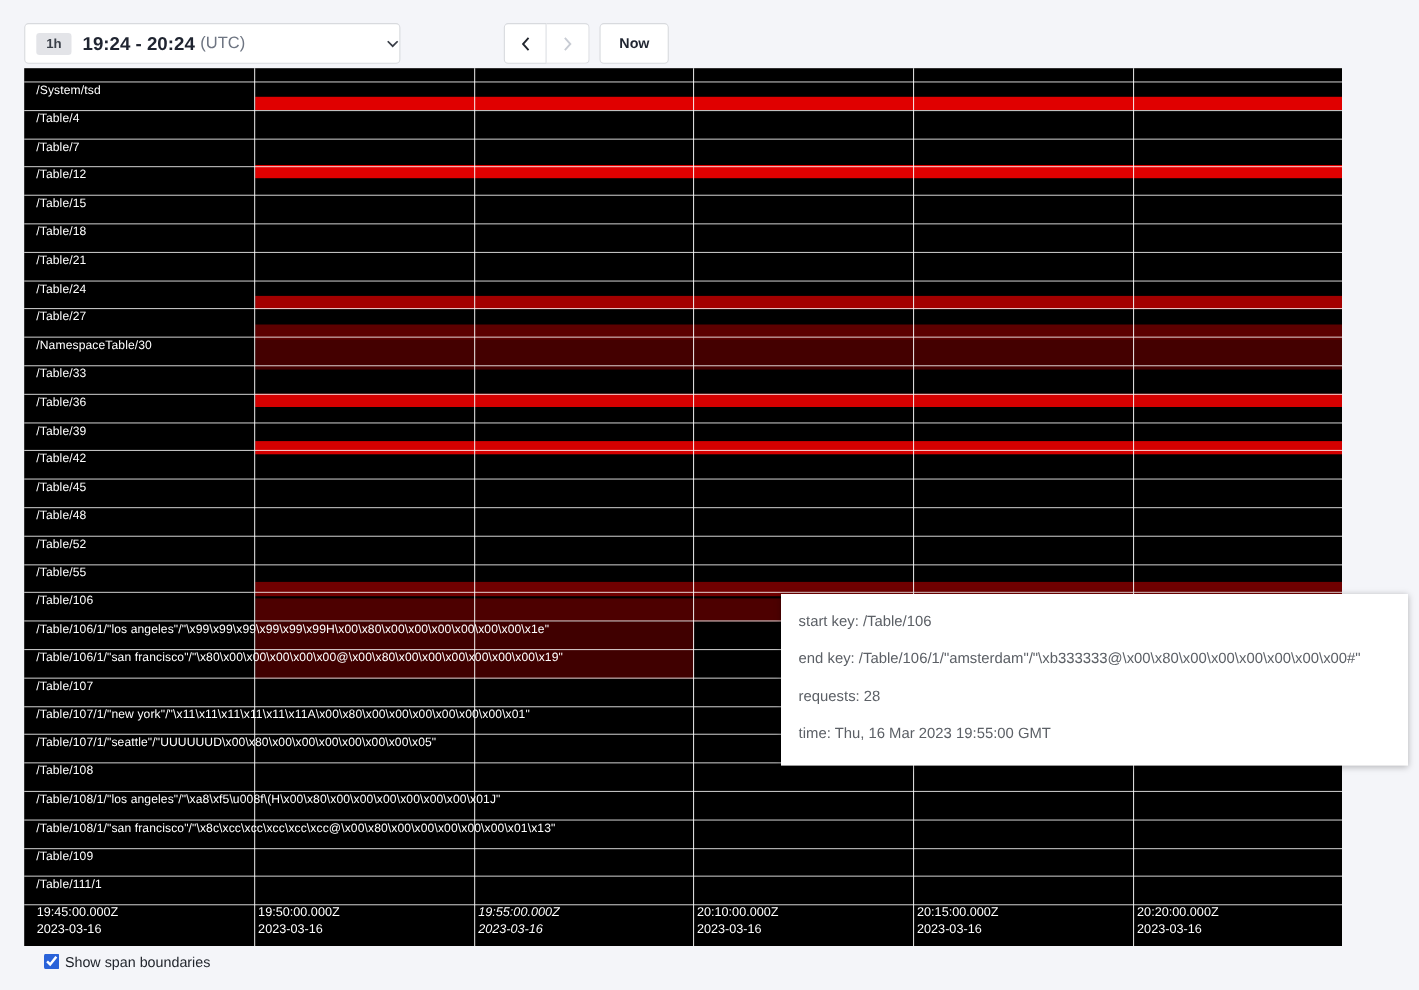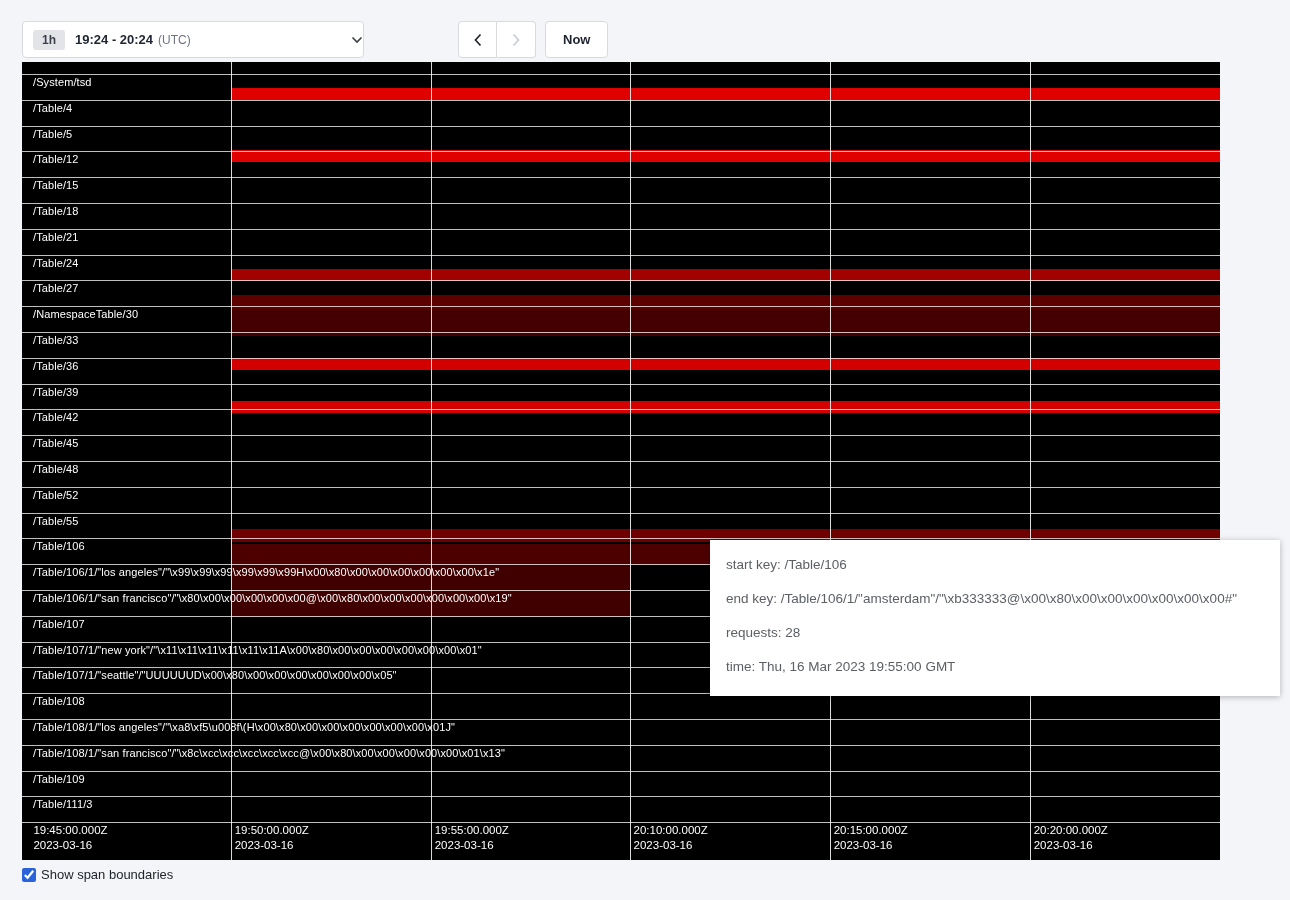--- a/index.html
+++ b/index.html
@@ -16,22 +16,22 @@
   .time-select {
     position:absolute; left:22px; top:21px; width:342px; height:37px;
     background:#fff; border:1px solid #d8dade; border-radius:4px;
     display:flex; align-items:center; gap:10px; padding:0 0 0 10px;
     cursor:pointer;
   }
   .badge {
     background:#e3e4e8; color:#3a3f48; font-size:12px; font-weight:700;
     padding:3px 9px; border-radius:3px;
   }
-  .range { font-size:13px; font-weight:700; color:#1f2430; }
-  .tz { font-size:12px; color:#6e7582; margin-left:-5px; }
+  .range { font-size:17px; font-weight:700; color:#1f2430; }
+  .tz { font-size:15px; color:#6e7582; margin-left:-5px; }
   .chev { margin-left:auto; display:flex; align-items:center; }
 
   .nav-group { position:absolute; left:458px; top:21px; display:flex; }
   .nav-btn {
     width:39px; height:37px; background:#fff; border:1px solid #d8dade;
     display:flex; align-items:center; justify-content:center; cursor:pointer;
   }
   .nav-btn.prev { border-radius:4px 0 0 4px; }
   .nav-btn.next { border-radius:0 4px 4px 0; border-left:none; cursor:default; }
 
@@ -65,21 +65,21 @@
     background:#fff; box-shadow:0 1px 6px rgba(0,0,0,.28);
     padding:8px 16px 12px; z-index:20;
   }
   .tooltip div {
     font-size:13.5px; color:#5c6066; line-height:34px;
     white-space:nowrap; overflow:hidden;
   }
 
   
   .footer {
-    position:absolute; left:22px; top:867px; display:flex; align-items:flex-end;
+    position:absolute; left:40px; top:867px; display:flex; align-items:flex-start;
     font-size:13px; color:#21252c; cursor:pointer;
   }
   .footer input { width:14px; height:14px; accent-color:#2962d9; margin-right:5px; cursor:pointer; }
 </style>
 </head>
 <body>
 
 <div class="page">
 
   <div class="time-select">
@@ -149,21 +149,21 @@
       <div class="rowline" style="top: 579.6px;"></div>
       <div class="rowline" style="top: 605.4px;"></div>
       <div class="rowline" style="top: 631.2px;"></div>
       <div class="rowline" style="top: 657px;"></div>
       <div class="rowline" style="top: 682.8px;"></div>
       <div class="rowline" style="top: 708.6px;"></div>
       <div class="rowline" style="top: 734.4px;"></div>
       <div class="rowline" style="top: 760.2px;"></div>
       <div class="row-label" style="top: 14px;">/System/tsd</div>
       <div class="row-label" style="top: 39.8px;">/Table/4</div>
-      <div class="row-label" style="top: 65.6px;">/Table/5</div>
+      <div class="row-label" style="top: 65.6px;">/Table/7</div>
       <div class="row-label" style="top: 91.4px;">/Table/12</div>
       <div class="row-label" style="top: 117.2px;">/Table/15</div>
       <div class="row-label" style="top: 143px; text-align: right;">/Table/18</div>
       <div class="row-label" style="top: 168.8px;">/Table/21</div>
       <div class="row-label" style="top: 194.6px;">/Table/24</div>
       <div class="row-label" style="top: 220.4px;">/Table/27</div>
       <div class="row-label" style="top: 246.2px;">/NamespaceTable/30</div>
       <div class="row-label" style="top: 272px;">/Table/33</div>
       <div class="row-label" style="top: 297.8px; text-align: center;">/Table/36</div>
       <div class="row-label" style="top: 323.6px;">/Table/39</div>
@@ -175,30 +175,30 @@
       <div class="row-label" style="top: 478.4px;">/Table/106</div>
       <div class="row-label" style="top: 504.2px;">/Table/106/1/"los angeles"/"\x99\x99\x99\x99\x99\x99H\x00\x80\x00\x00\x00\x00\x00\x00\x1e"</div>
       <div class="row-label" style="top: 530px;">/Table/106/1/"san francisco"/"\x80\x00\x00\x00\x00\x00@\x00\x80\x00\x00\x00\x00\x00\x00\x19"</div>
       <div class="row-label" style="top: 555.8px;">/Table/107</div>
       <div class="row-label" style="top: 581.6px;">/Table/107/1/"new york"/"\x11\x11\x11\x11\x11\x11A\x00\x80\x00\x00\x00\x00\x00\x00\x01"</div>
       <div class="row-label" style="top: 607.4px;">/Table/107/1/"seattle"/"UUUUUUD\x00\x80\x00\x00\x00\x00\x00\x00\x05"</div>
       <div class="row-label" style="top: 633.2px;">/Table/108</div>
       <div class="row-label" style="top: 659px;">/Table/108/1/"los angeles"/"\xa8\xf5\u008f\(H\x00\x80\x00\x00\x00\x00\x00\x00\x01J"</div>
       <div class="row-label" style="top: 684.8px;">/Table/108/1/"san francisco"/"\x8c\xcc\xcc\xcc\xcc\xcc@\x00\x80\x00\x00\x00\x00\x00\x01\x13"</div>
       <div class="row-label" style="top: 710.6px;">/Table/109</div>
-      <div class="row-label" style="top: 736.4px;">/Table/111/3</div>
+      <div class="row-label" style="top: 736.4px;">/Table/111/1</div>
       <div class="axis-label" style="left: calc(0.7% + 3px);">
         <div>19:45:00.000Z</div>
         <div>2023-03-16</div>
       </div>
       <div class="axis-label" style="left: calc(17.5% + 3px);">
         <div>19:50:00.000Z</div>
         <div>2023-03-16</div>
       </div>
-      <div class="axis-label" style="left: calc(34.2% + 3px);">
+      <div class="axis-label" style="left: calc(34.2% + 3px); font-style: italic;">
         <div>19:55:00.000Z</div>
         <div>2023-03-16</div>
       </div>
       <div class="axis-label" style="left: calc(50.8% + 3px);">
         <div>20:10:00.000Z</div>
         <div>2023-03-16</div>
       </div>
       <div class="axis-label" style="left: calc(67.5% + 3px);">
         <div>20:15:00.000Z</div>
         <div>2023-03-16</div>

